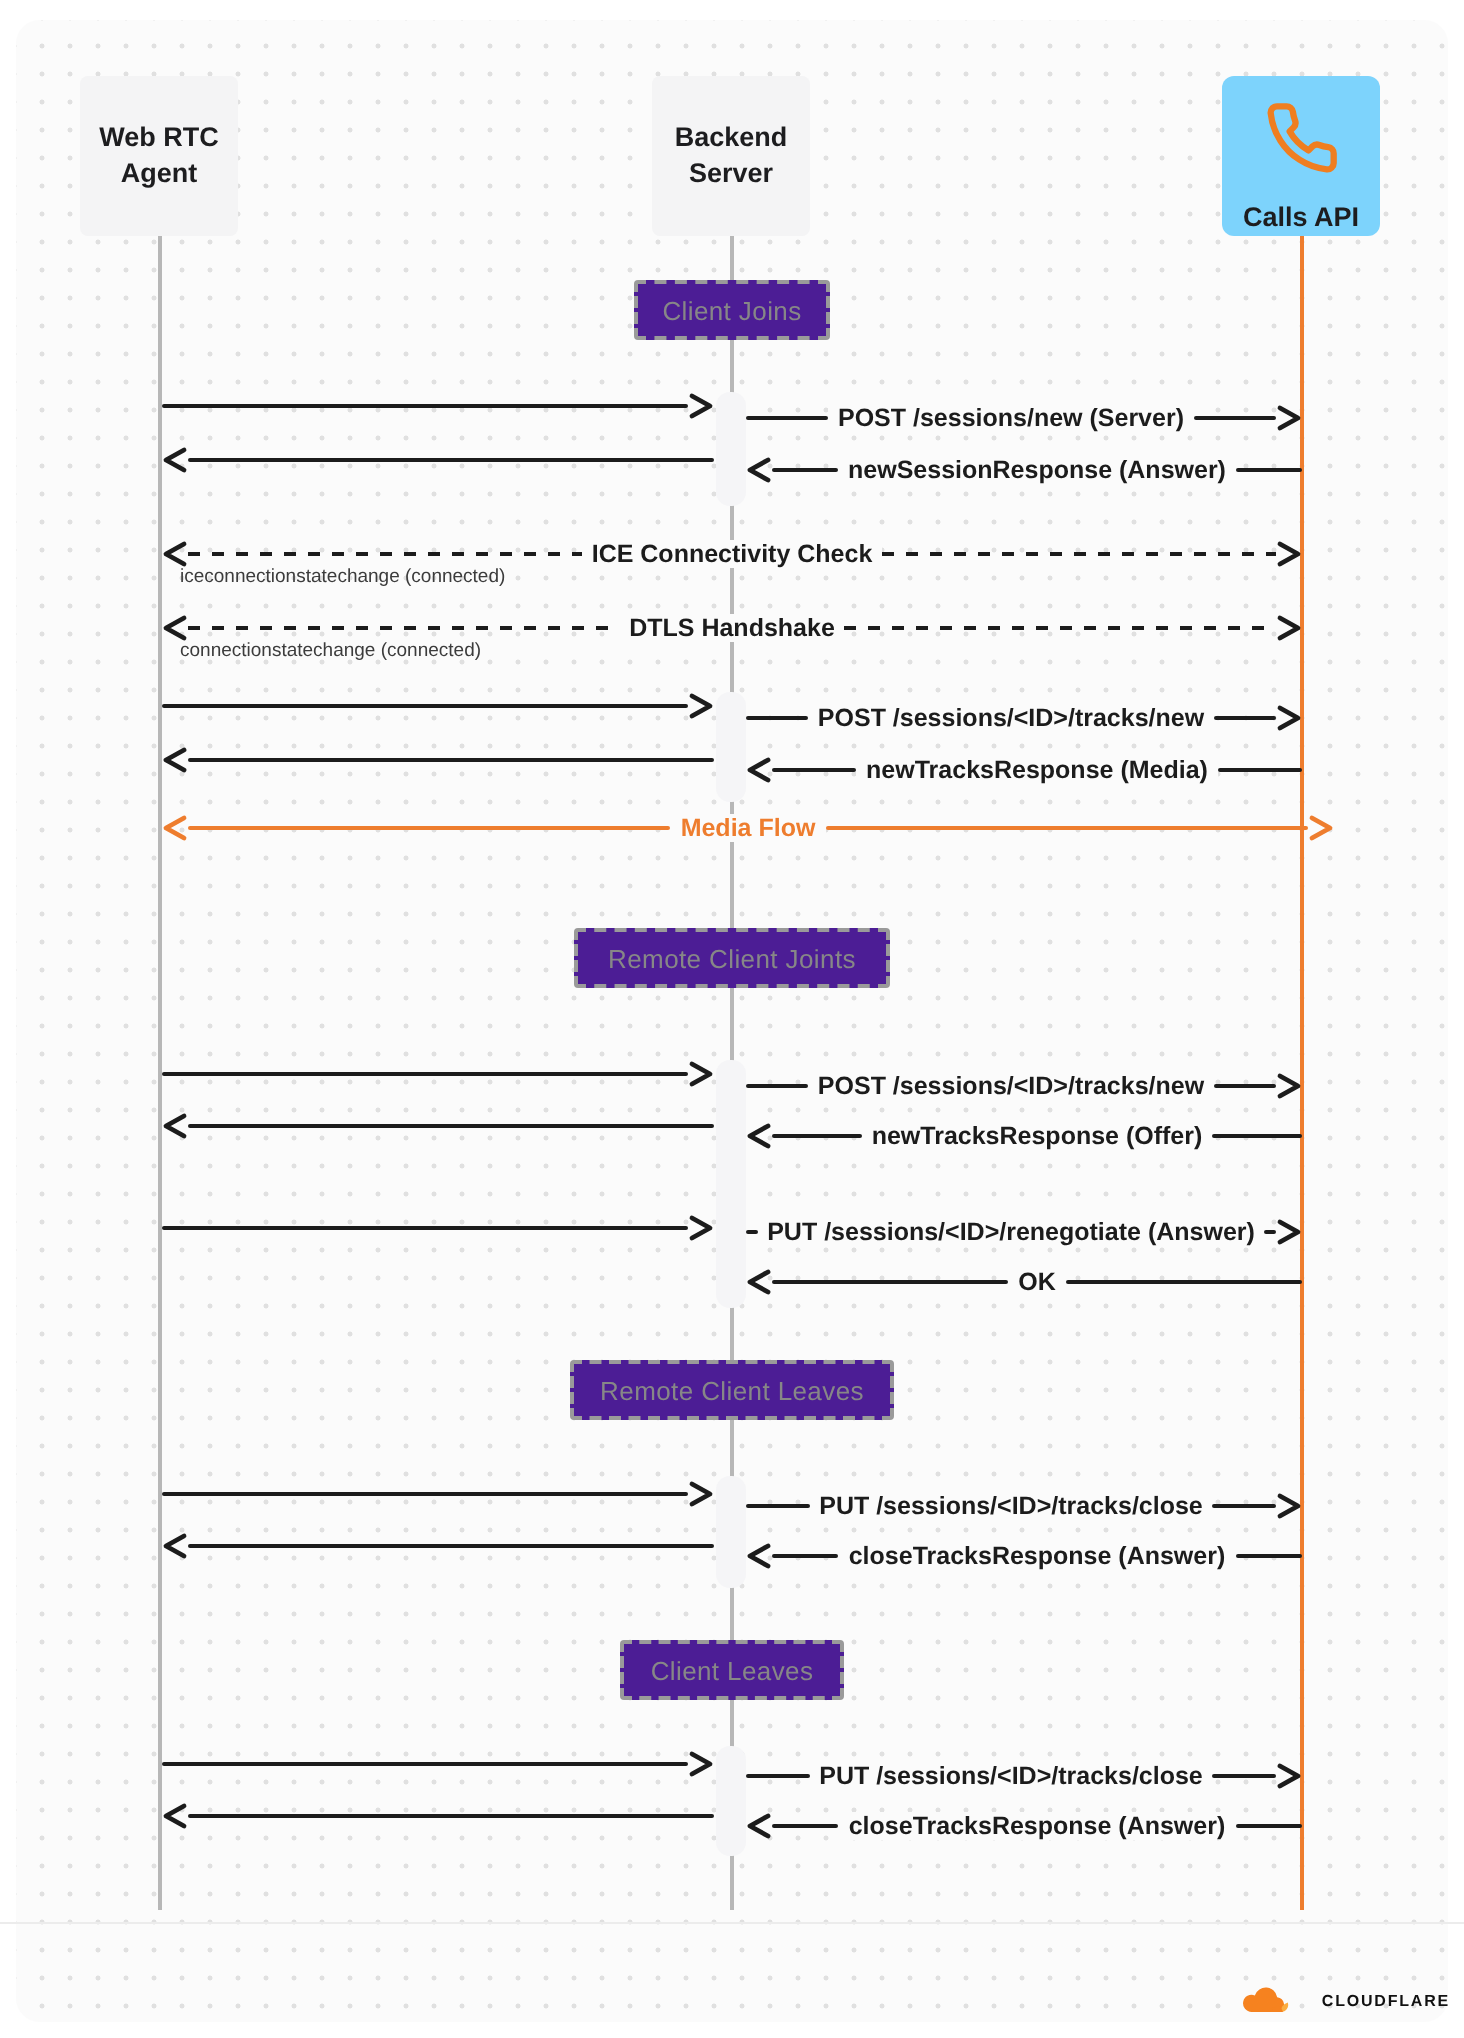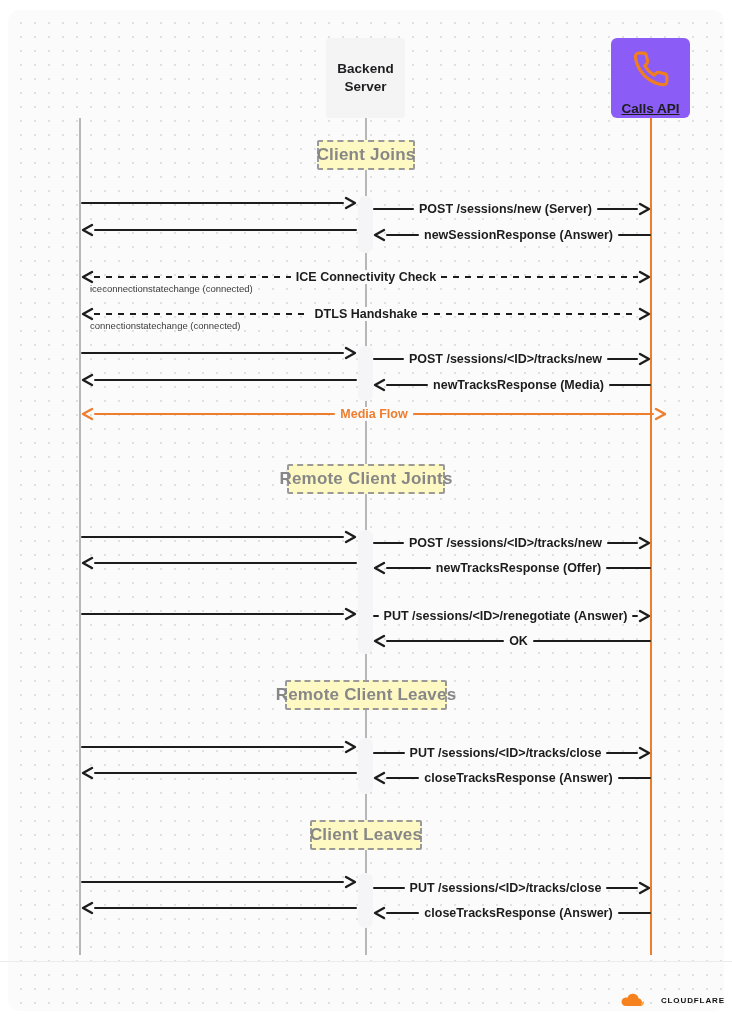--- a/index.html
+++ b/index.html
@@ -4,34 +4,34 @@
 <style>
   html,body{margin:0;padding:0;}
   body{background:#ffffff;font-family:"Liberation Sans","DejaVu Sans",sans-serif;}
   .stage{position:relative;width:732px;height:1019px;background:#ffffff;overflow:hidden;}
   .panel{position:absolute;left:8px;top:10px;right:8px;bottom:8px;border-radius:12px;background:#fbfbfb;
          background-image:radial-gradient(circle,#e0e0e0 1.1px,transparent 1.4px);
          background-size:14px 14px;background-position:6px 6px;}
   .actor{position:absolute;top:38px;width:79px;height:80px;background:#f4f4f5;border-radius:4px;
          display:flex;flex-direction:column;align-items:center;justify-content:center;
          font-weight:700;font-size:13.5px;line-height:1.35;color:#1d1d1f;text-align:center;z-index:3;}
-  .actor.calls{background:#8b5cf6;border-radius:6px;justify-content:flex-start;padding-top:10px;box-sizing:border-box;text-decoration:underline;}
+  .actor.calls{background:#7dd3fc;border-radius:6px;justify-content:flex-start;padding-top:10px;box-sizing:border-box;}
   .actor.calls .phone{margin:2px 0 7px 0;}
   .lifeline{position:absolute;top:118px;width:2px;height:837px;background:#b7b7b7;z-index:1;}
   .lifeline.orange{background:#ee7d2e;}
   .bar{position:absolute;width:15px;background:#f5f5f7;border-radius:7px;z-index:2;}
   .seg{position:absolute;display:flex;align-items:center;height:14px;z-index:4;}
   .ln{flex:1 1 auto;height:2.3px;background:#1c1c1c;border-radius:2px;min-width:2px;}
   .ln.dash{background:repeating-linear-gradient(90deg,#1c1c1c 0 6px,transparent 6px 12px);border-radius:0;}
   .ln.orange{background:#ee7d2e;}
   .lb{flex:0 0 auto;font-weight:700;font-size:12.5px;color:#1c1c1c;padding:0 5px;white-space:nowrap;background:#fbfbfb;}
   .lb.orange{color:#ee7d2e;}
   .head{flex:0 0 auto;display:flex;align-items:center;}
-  .phase{position:absolute;height:30px;border:2px dashed #9a9a9a;background:#fef9c3;box-sizing:border-box;
-         display:flex;align-items:center;justify-content:center;font-size:17px;font-weight:700;
+  .phase{position:absolute;height:30px;border:2px dashed #9a9a9a;background:#4c1d95;box-sizing:border-box;
+         display:flex;align-items:center;justify-content:center;font-size:13px;font-weight:400;
          color:#878787;letter-spacing:0.2px;white-space:nowrap;z-index:5;border-radius:2px;}
   .subnote{position:absolute;font-size:9.5px;font-weight:400;color:#3c3c3c;white-space:nowrap;z-index:5;}
   .footer-line{position:absolute;left:0;top:961px;width:732px;height:1px;background:#ececec;z-index:6;}
   .footer-title{position:absolute;left:18px;top:986px;font-size:17px;font-weight:700;color:#1d1d1f;
                 letter-spacing:0.2px;z-index:6;}
   .brand{position:absolute;right:7px;top:993px;display:flex;align-items:center;gap:13px;z-index:6;}
   .brand .wordmark{font-size:8px;font-weight:700;color:#111;letter-spacing:0.9px;}
 </style>
 </head>
 <body>
@@ -311,20 +311,24 @@
       <div class="seg" style="left: 81px; width: 276px; top: 901px;">
         <span class="head">
           <svg width="13" height="14" viewBox="0 0 13 14">
             <path d="M11 2 L2 7 L11 12" fill="none" stroke="#1c1c1c" stroke-width="2.4" stroke-linecap="round" stroke-linejoin="round"></path>
           </svg>
         </span>
         <span class="ln "></span>
       </div>
     </div>
 
+  <div class="actor" style="left:40px;">
+    <div>Web RTC</div>
+    <div>Agent</div>
+  </div>
   <div class="actor" style="left:326px;">
     <div>Backend</div>
     <div>Server</div>
   </div>
   <div class="actor calls" style="left:611px;">
     <span class="phone">
       <svg width="38" height="38" viewBox="0 0 24 24">
         <path d="M22 16.92v3a2 2 0 0 1-2.18 2 19.79 19.79 0 0 1-8.63-3.07 19.5 19.5 0 0 1-6-6 19.79 19.79 0 0 1-3.07-8.67A2 2 0 0 1 4.11 2h3a2 2 0 0 1 2 1.72 12.84 12.84 0 0 0 .7 2.81 2 2 0 0 1-.45 2.11L8.09 9.91a16 16 0 0 0 6 6l1.27-1.27a2 2 0 0 1 2.11-.45 12.84 12.84 0 0 0 2.81.7A2 2 0 0 1 22 16.92z" fill="none" stroke="#ef7e20" stroke-width="2" stroke-linecap="round" stroke-linejoin="round"></path>
       </svg>
     </span>

